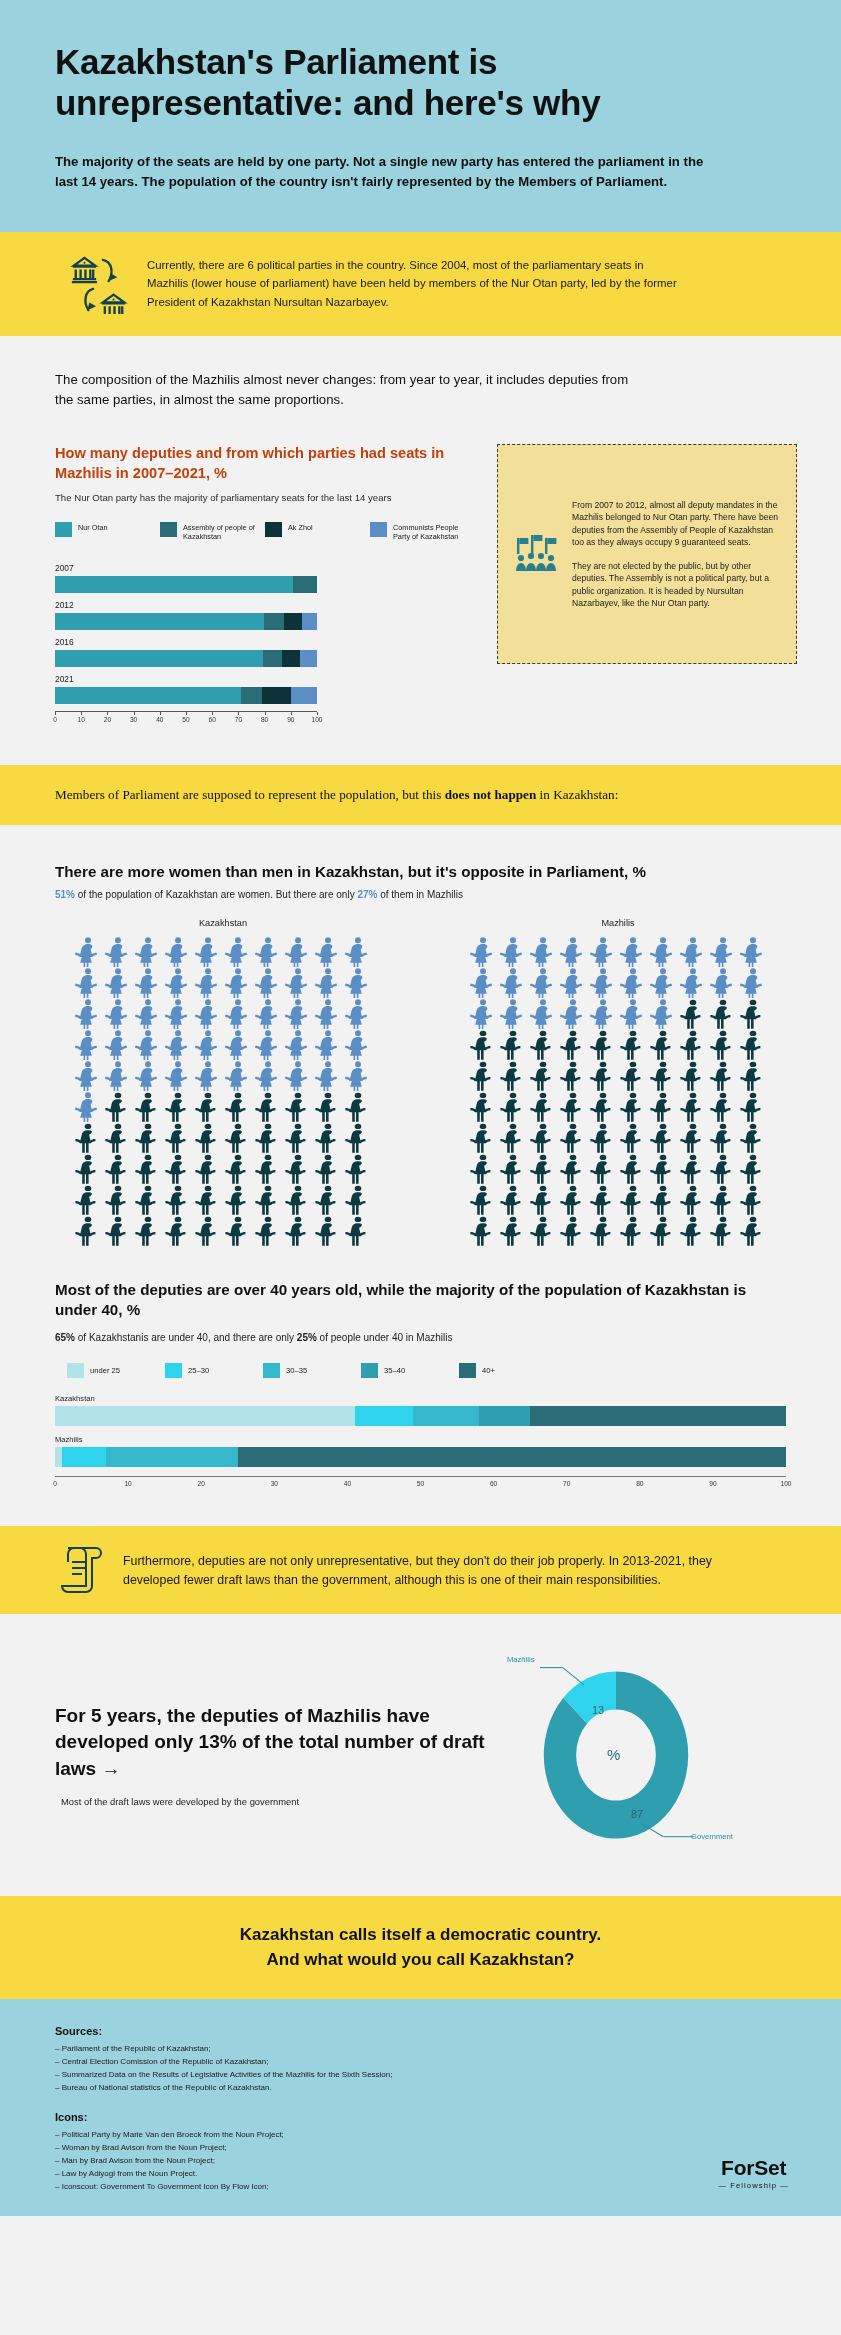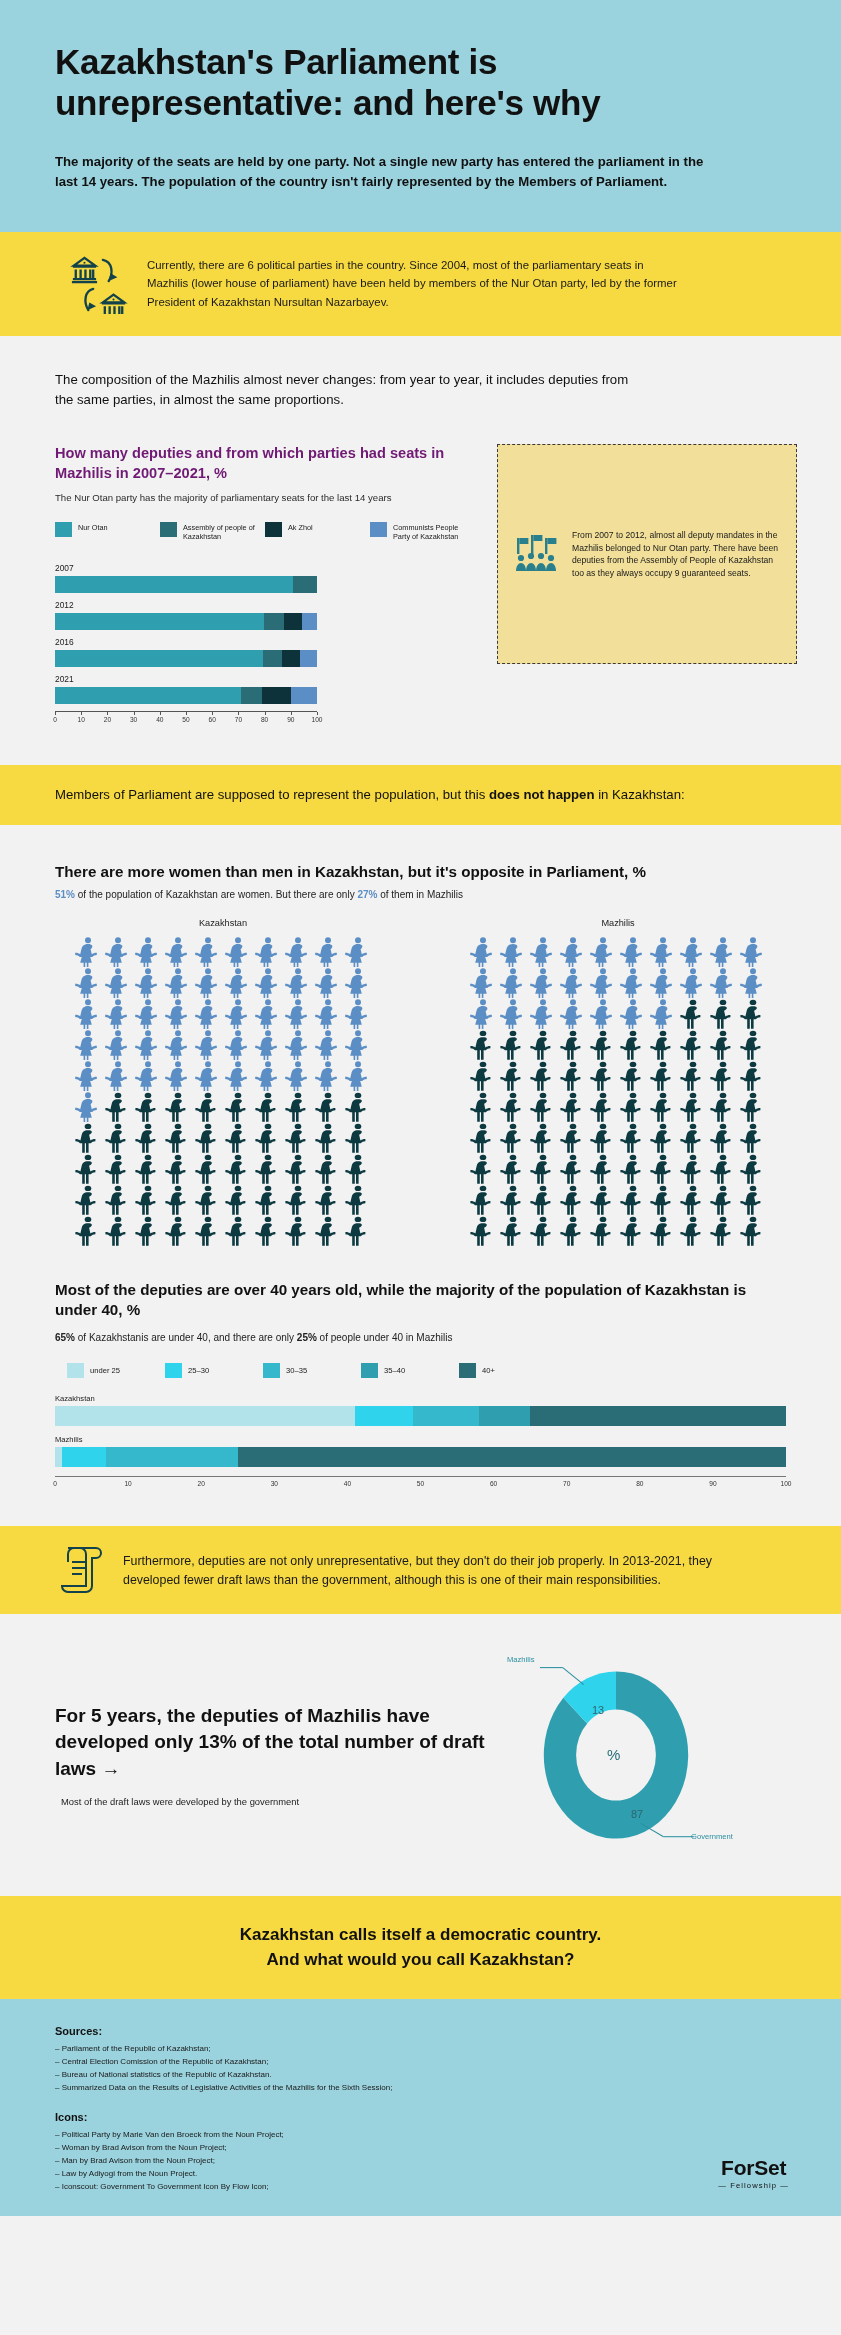--- a/index.html
+++ b/index.html
@@ -57,20 +57,21 @@
   .yellow-wide {
     background: #f7d941;
     padding: 20px 55px 20px 55px;
   }
   .yellow-wide .banner-text {
     font-size: 13.2px;
     line-height: 1.5;
     color: #111;
     font-weight: normal;
     max-width: 660px;
+    font-family: Liberation Serif, serif;
   }
   .yellow-wide .banner-text b { font-weight: bold; }
 
   .icon-parl { flex: 0 0 auto; width: 62px; height: 60px; }
   .icon-scroll { flex: 0 0 auto; width: 46px; height: 52px; }
 
   
   .neutral { background: #f2f2f2; }
   .lede {
     padding: 34px 55px 0 55px;
@@ -85,21 +86,21 @@
     display: flex;
     padding: 34px 40px 0 55px;
     gap: 22px;
   }
   .chart1-left { width: 420px; }
   h2.ch-title {
     font-family: "Liberation Sans Narrow", "Liberation Sans", sans-serif;
     font-size: 14.6px;
     font-weight: bold;
     line-height: 1.35;
-    color: #701a75;
+    color: #c2410c;
   }
   .ch-sub {
     margin-top: 7px;
     font-size: 9.6px;
     line-height: 1.4;
     color: #2b2b2b;
   }
   .legend {
     display: flex;
     margin-top: 18px;
@@ -389,20 +390,21 @@
             <circle cx="21" cy="30" r="3.1"></circle>
               <path d="M16 45 c0-5 2.4-8 5-8 s5 3 5 8 z"></path>
             <circle cx="31" cy="30" r="3.1"></circle>
               <path d="M26 45 c0-5 2.4-8 5-8 s5 3 5 8 z"></path>
             <circle cx="41" cy="32" r="3.1"></circle>
               <path d="M36 45 c0-5 2.4-8 5-8 s5 3 5 8 z"></path>
           </svg>
         </span>
         <div class="ct">
           <p>From 2007 to 2012, almost all deputy mandates in the Mazhilis belonged to Nur Otan party. There have been deputies from the Assembly of People of Kazakhstan too as they always occupy 9 guaranteed seats.</p>
+          <p>They are not elected by the public, but by other deputies. The Assembly is not a political party, but a public organization. It is headed by Nursultan Nazarbayev, like the Nur Otan party.</p>
         </div>
       </aside>
     </div>
     <div style="height:40px"></div>
   </section>
 
   <section class="yellow-wide">
     <div class="banner-text">
       <span>Members of Parliament are supposed to represent the population, but this </span><b>does not happen</b><span> in Kazakhstan:</span>
     </div>
@@ -2129,22 +2131,22 @@
   <section class="cta">
     <p>Kazakhstan calls itself a democratic country.</p>
     <p>And what would you call Kazakhstan?</p>
   </section>
 
   <footer class="footer">
     <h3>Sources:</h3>
     <ul id="src-list">
         <li>– Parliament of the Republic of Kazakhstan;</li>
         <li>– Central Election Comission of the Republic of Kazakhstan;</li>
+        <li>– Summarized Data on the Results of Legislative Activities of the Mazhilis for the Sixth Session;</li>
         <li>– Bureau of National statistics of the  Republic of Kazakhstan.</li>
-        <li>– Summarized Data on the Results of Legislative Activities of the Mazhilis for the Sixth Session;</li>
       </ul>
     <div class="blk2">
       <h3>Icons:</h3>
       <ul id="ico-list">
           <li>– Political Party by Marie Van den Broeck from the Noun Project;</li>
           <li>– Woman by Brad Avison from the Noun Project;</li>
           <li>– Man by Brad Avison from the Noun Project;</li>
           <li>– Law by Adiyogi from the Noun Project.</li>
           <li>– Iconscout: Government To Government Icon By Flow Icon;</li>
         </ul>

